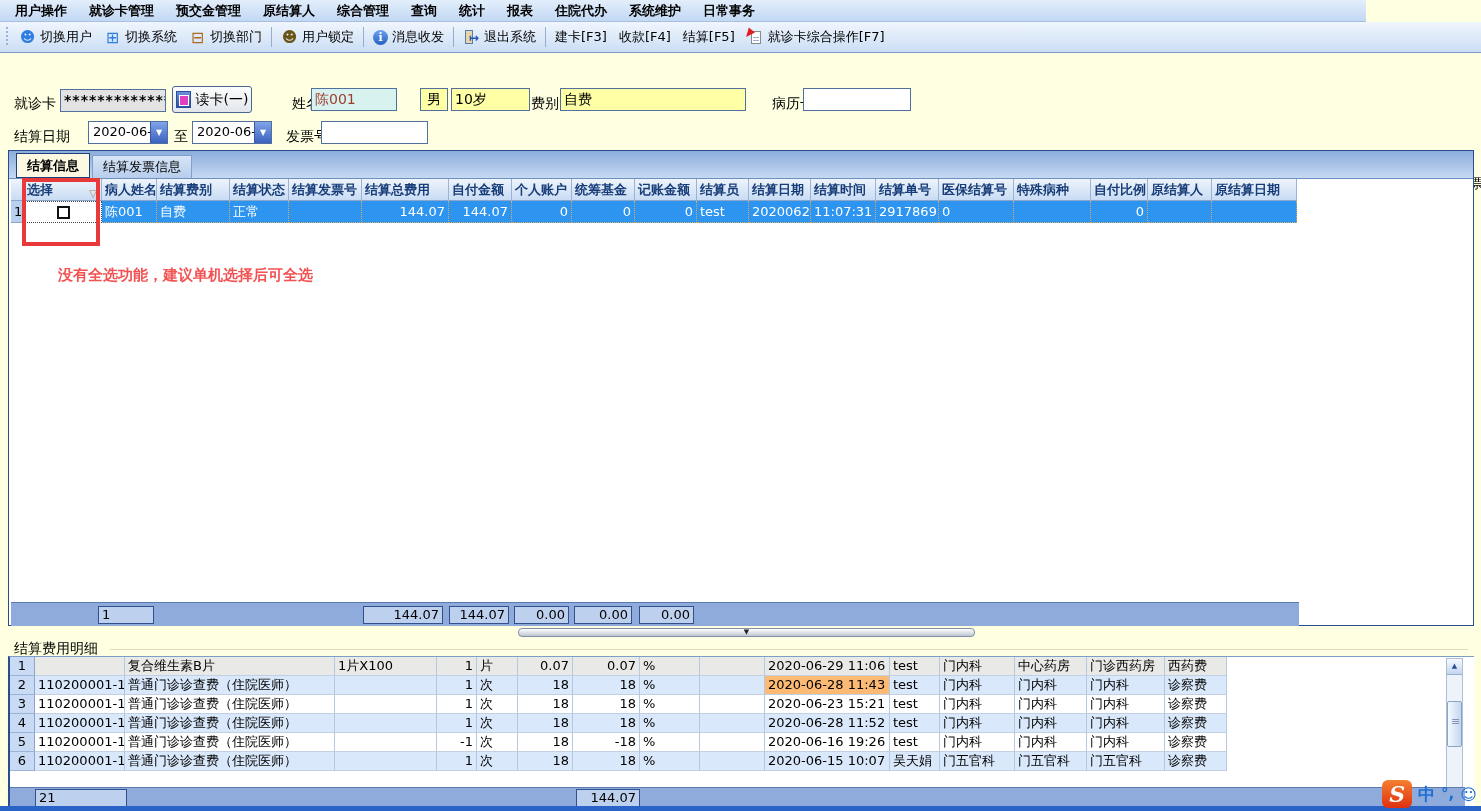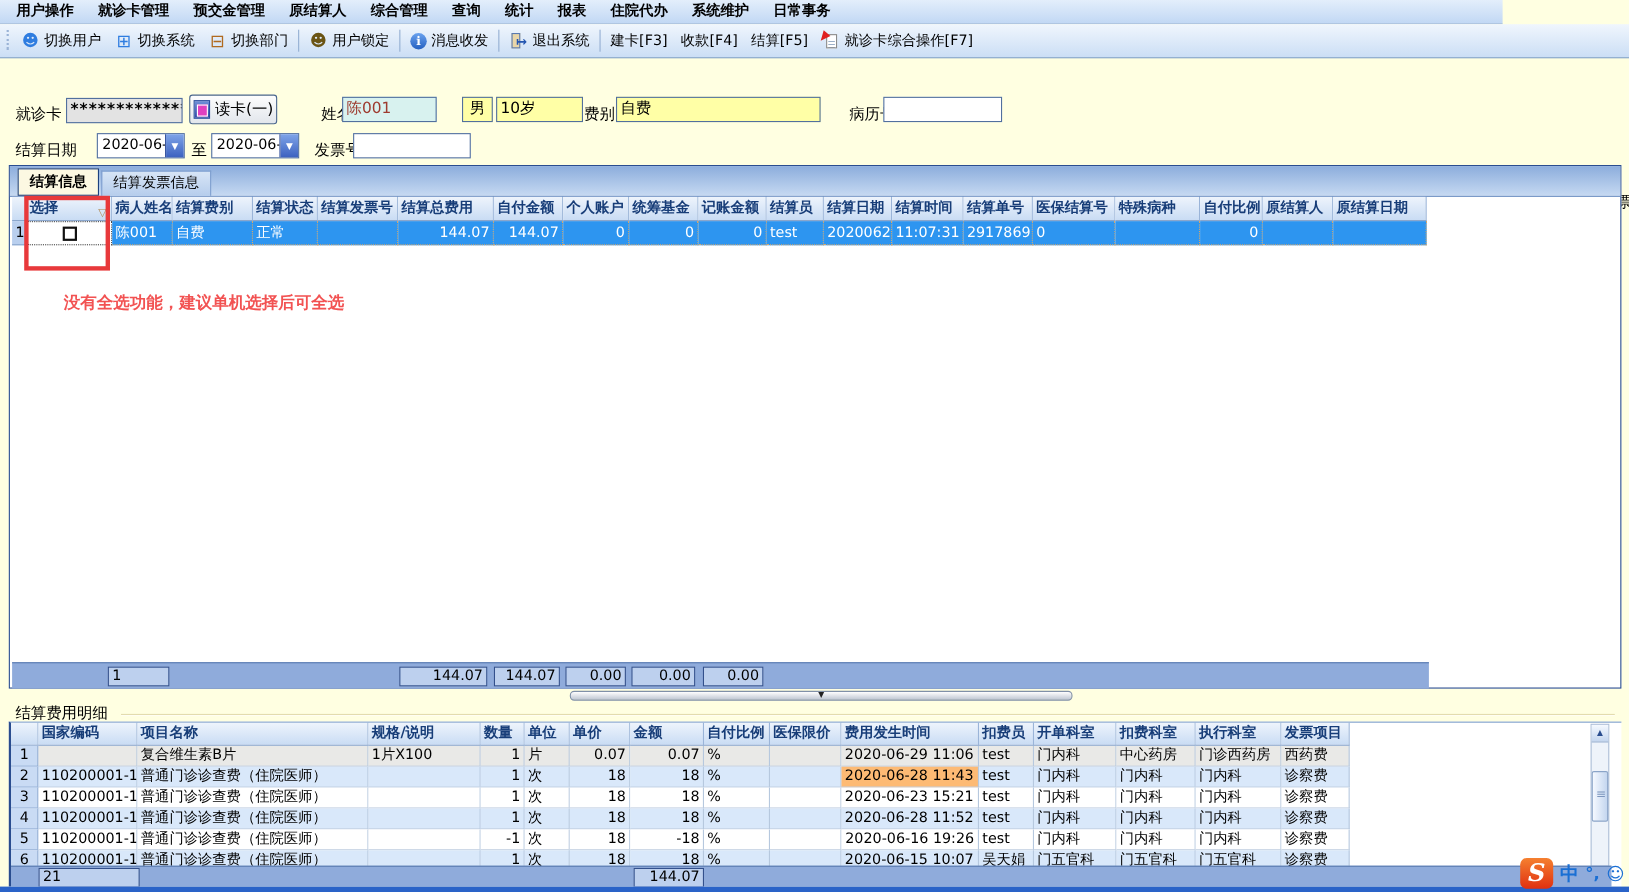--- a/index.html
+++ b/index.html
@@ -285,38 +285,20 @@
 
   <div class="splitter">
       <span>▼</span>
     </div>
 
   <div class="gb-label">结算费用明细</div>
   <div class="gb-line"></div>
 
   <div class="detail-wrap">
     <div class="grid" id="detail-grid" style="left:0; top:0; width:1220px;">
-        <div class="g-header" style="height: 21px;">
-          <div class="g-corner" style="width: 25px;"></div>
-          <div class="g-hcell" style="width: 90px; line-height: 20px;">国家编码</div>
-          <div class="g-hcell" style="width: 210px; line-height: 20px;">项目名称</div>
-          <div class="g-hcell" style="width: 102px; line-height: 20px;">规格/说明</div>
-          <div class="g-hcell" style="width: 40px; line-height: 20px;">数量</div>
-          <div class="g-hcell" style="width: 41px; line-height: 20px;">单位</div>
-          <div class="g-hcell" style="width: 55px; line-height: 20px;">单价</div>
-          <div class="g-hcell" style="width: 67px; line-height: 20px;">金额</div>
-          <div class="g-hcell" style="width: 60px; line-height: 20px;">自付比例</div>
-          <div class="g-hcell" style="width: 65px; line-height: 20px;">医保限价</div>
-          <div class="g-hcell" style="width: 125px; line-height: 20px;">费用发生时间</div>
-          <div class="g-hcell" style="width: 50px; line-height: 20px;">扣费员</div>
-          <div class="g-hcell" style="width: 75px; line-height: 20px;">开单科室</div>
-          <div class="g-hcell" style="width: 72px; line-height: 20px;">扣费科室</div>
-          <div class="g-hcell" style="width: 78px; line-height: 20px;">执行科室</div>
-          <div class="g-hcell" style="width: 62px; line-height: 20px;">发票项目</div>
-        </div>
         <div class="g-row" style="height: 19px;">
           <div class="g-cell d-rnum" style="width: 25px; line-height: 18px;">1</div>
           <div class="d-cell" style="width: 90px; background: rgb(233, 233, 231); text-align: left;"></div>
           <div class="d-cell" style="width: 210px; background: rgb(233, 233, 231); text-align: left;">复合维生素B片</div>
           <div class="d-cell" style="width: 102px; background: rgb(233, 233, 231); text-align: left;">1片X100</div>
           <div class="d-cell" style="width: 40px; background: rgb(233, 233, 231); text-align: right;">1</div>
           <div class="d-cell" style="width: 41px; background: rgb(233, 233, 231); text-align: left;">片</div>
           <div class="d-cell" style="width: 55px; background: rgb(233, 233, 231); text-align: right;">0.07</div>
           <div class="d-cell" style="width: 67px; background: rgb(233, 233, 231); text-align: right;">0.07</div>
           <div class="d-cell" style="width: 60px; background: rgb(233, 233, 231); text-align: left;">%</div>
@@ -386,21 +368,21 @@
           <div class="g-cell d-rnum" style="width: 25px; line-height: 18px;">5</div>
           <div class="d-cell" style="width: 90px; background: rgb(255, 255, 255); text-align: left;">110200001-1</div>
           <div class="d-cell" style="width: 210px; background: rgb(255, 255, 255); text-align: left;">普通门诊诊查费（住院医师）</div>
           <div class="d-cell" style="width: 102px; background: rgb(255, 255, 255); text-align: left;"></div>
           <div class="d-cell" style="width: 40px; background: rgb(255, 255, 255); text-align: right;">-1</div>
           <div class="d-cell" style="width: 41px; background: rgb(255, 255, 255); text-align: left;">次</div>
           <div class="d-cell" style="width: 55px; background: rgb(255, 255, 255); text-align: right;">18</div>
           <div class="d-cell" style="width: 67px; background: rgb(255, 255, 255); text-align: right;">-18</div>
           <div class="d-cell" style="width: 60px; background: rgb(255, 255, 255); text-align: left;">%</div>
           <div class="d-cell" style="width: 65px; background: rgb(255, 255, 255); text-align: left;"></div>
-          <div class="d-cell" style="width: 125px; background: rgb(255, 255, 255); text-align: center;">2020-06-16 19:26</div>
+          <div class="d-cell" style="width: 125px; background: rgb(255, 255, 255); text-align: left;">2020-06-16 19:26</div>
           <div class="d-cell" style="width: 50px; background: rgb(255, 255, 255); text-align: left;">test</div>
           <div class="d-cell" style="width: 75px; background: rgb(255, 255, 255); text-align: left;">门内科</div>
           <div class="d-cell" style="width: 72px; background: rgb(255, 255, 255); text-align: left;">门内科</div>
           <div class="d-cell" style="width: 78px; background: rgb(255, 255, 255); text-align: left;">门内科</div>
           <div class="d-cell" style="width: 62px; background: rgb(255, 255, 255); text-align: left;">诊察费</div>
         </div>
         <div class="g-row" style="height: 19px;">
           <div class="g-cell d-rnum" style="width: 25px; line-height: 18px;">6</div>
           <div class="d-cell" style="width: 90px; background: rgb(217, 232, 250); text-align: left;">110200001-1</div>
           <div class="d-cell" style="width: 210px; background: rgb(217, 232, 250); text-align: left;">普通门诊诊查费（住院医师）</div>

